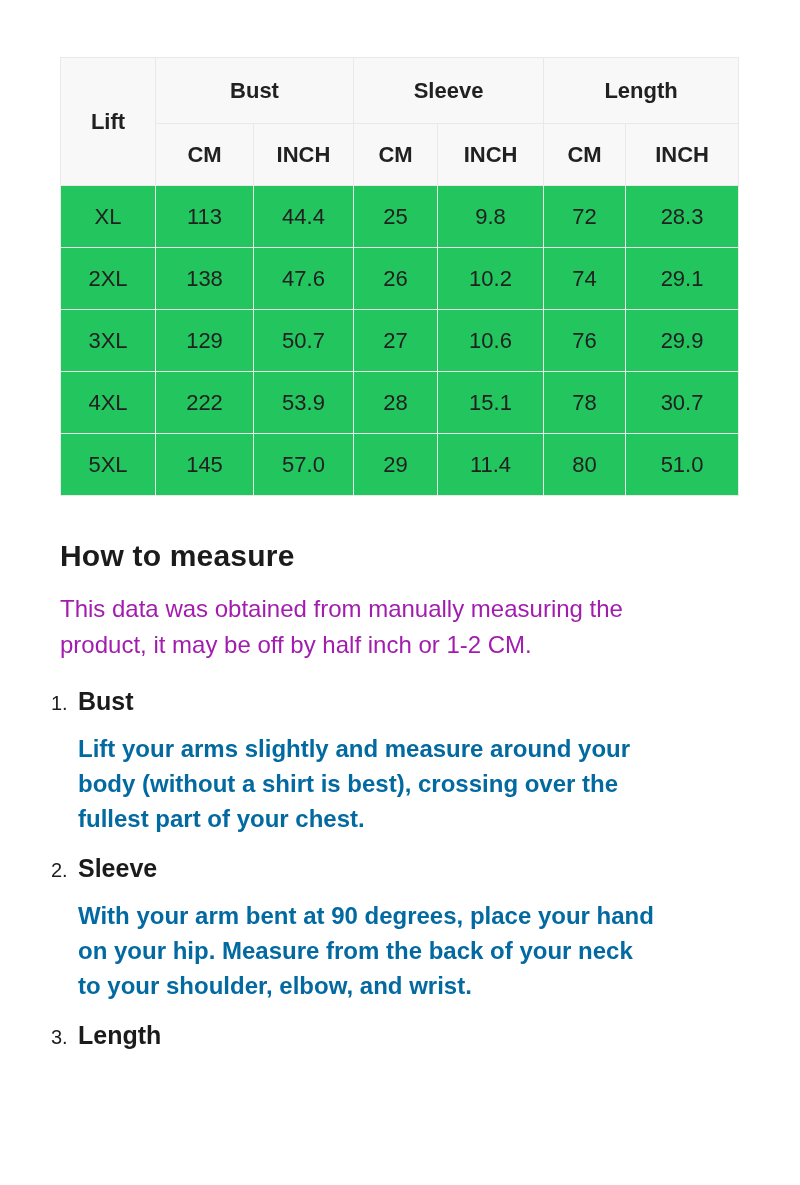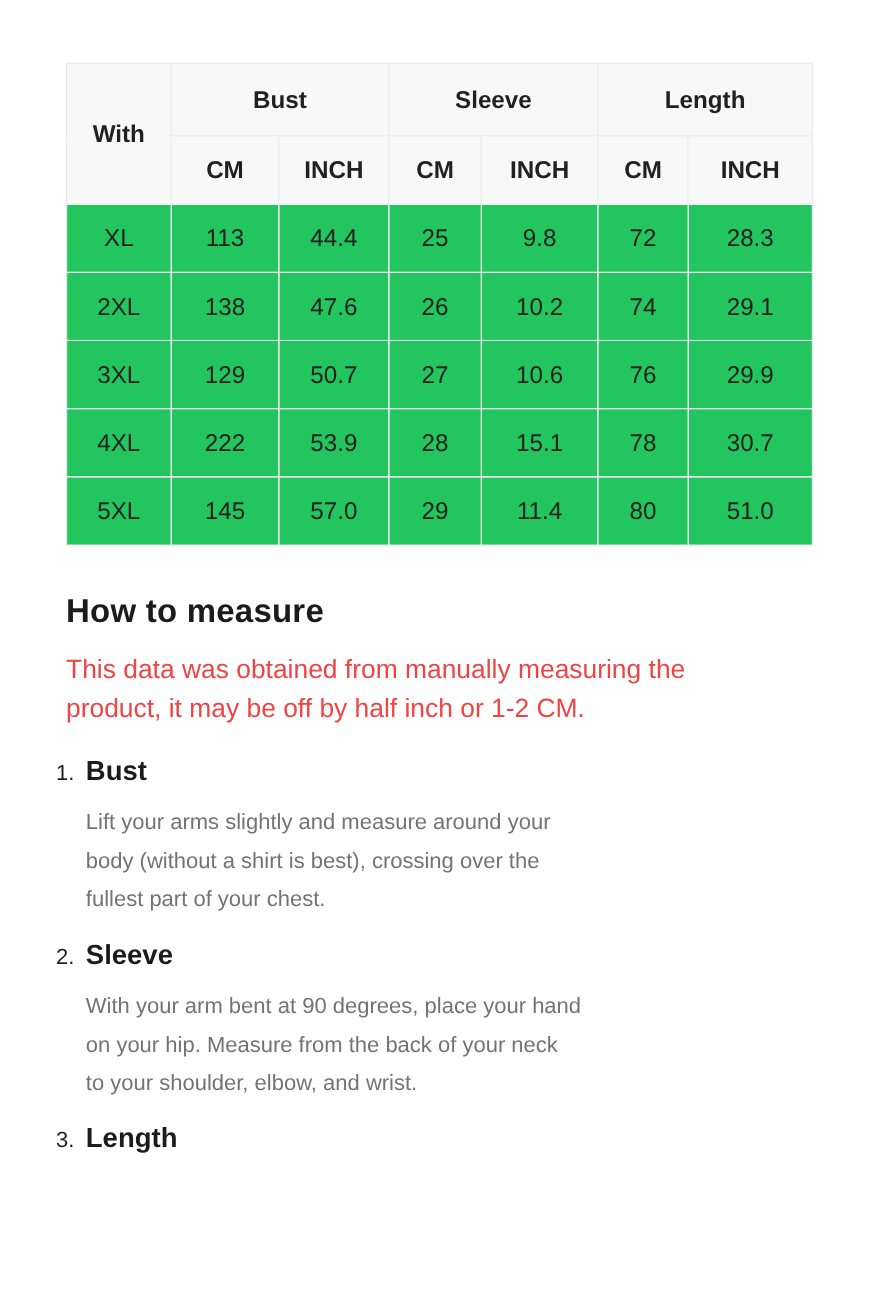--- a/index.html
+++ b/index.html
@@ -51,21 +51,21 @@
     line-height: 36px;
     font-weight: 700;
     color: #1b1b1b;
     letter-spacing: 0.2px;
   }
   .htm-intro {
     margin: 17px 0 0 0;
     font-size: 24px;
     line-height: 36px;
     white-space: pre-line;
-    color: #ef4444;
+    color: #a21caf;
   }
   .steps {
     margin-top: 23px;
   }
   .step {
     display: flex;
     margin-bottom: 10px;
   }
   .step-num {
     width: 27px;
@@ -78,44 +78,45 @@
   }
   .step-body { flex: 1; }
   .step-title {
     font-size: 25px;
     line-height: 30px;
     font-weight: 700;
     color: #1b1b1b;
   }
   .step-desc {
     margin: 15px 0 7px 0;
-    font-size: 20px;
+    font-size: 24px;
     line-height: 35px;
     white-space: pre-line;
-    color: #737373;
+    color: #0369a1;
+    font-weight: bold;
   }
 </style>
 </head>
 <body>
 
 <div class="page">
 
   <table class="size-table">
     <colgroup>
       <col style="width:95px">
         <col style="width:98px">
         <col style="width:100px">
       <col style="width:84px">
         <col style="width:106px">
         <col style="width:82px">
         <col style="width:113px">
     </colgroup>
     <thead>
       <tr class="group-row">
-        <th rowspan="2">With</th>
+        <th rowspan="2">Lift</th>
         <th colspan="2">Bust</th>
         <th colspan="2">Sleeve</th>
         <th colspan="2">Length</th>
       </tr>
       <tr class="unit-row">
         <th>CM</th>
         <th>INCH</th>
         <th>CM</th>
         <th>INCH</th>
         <th>CM</th>

